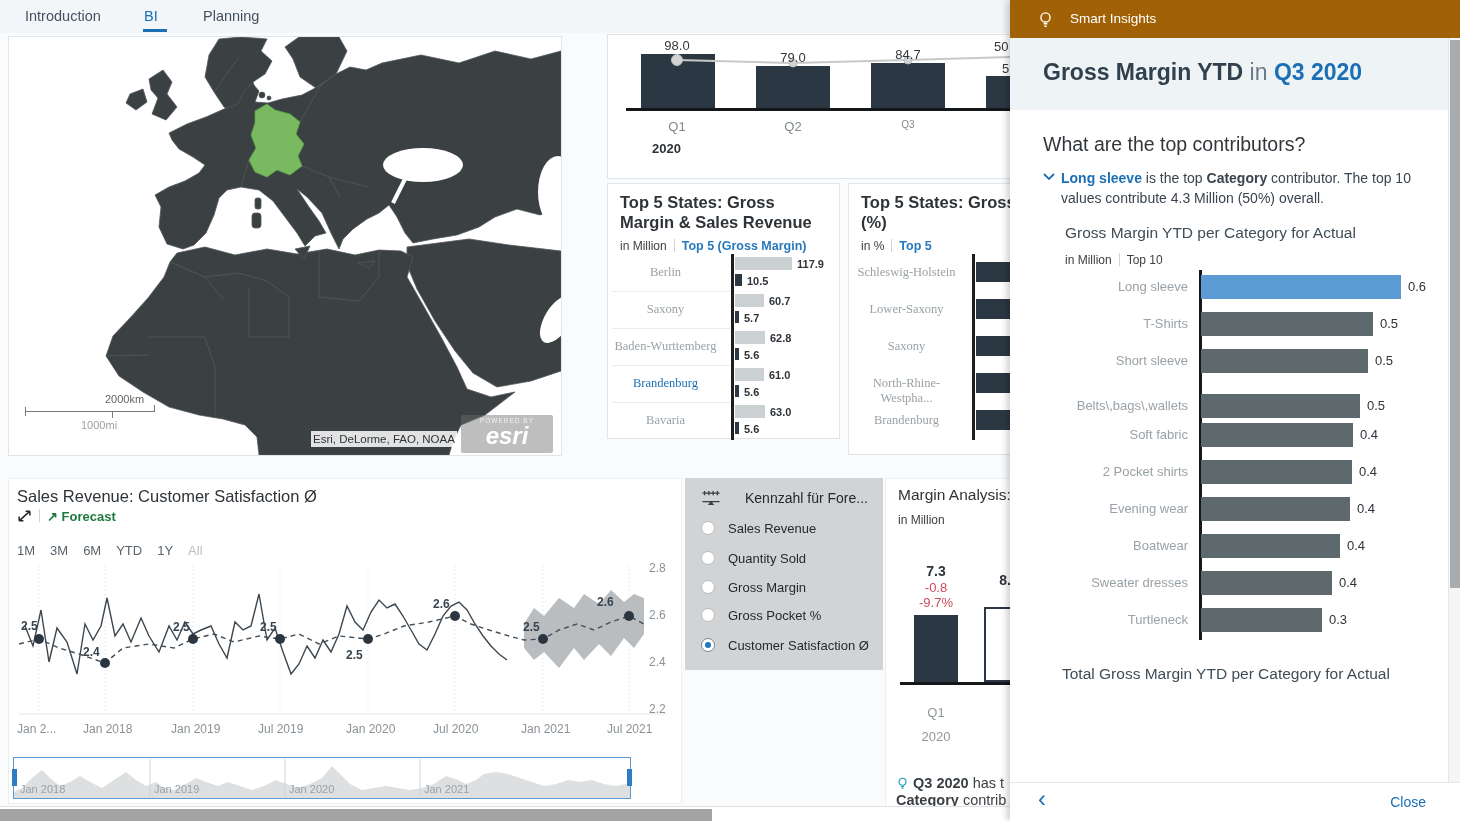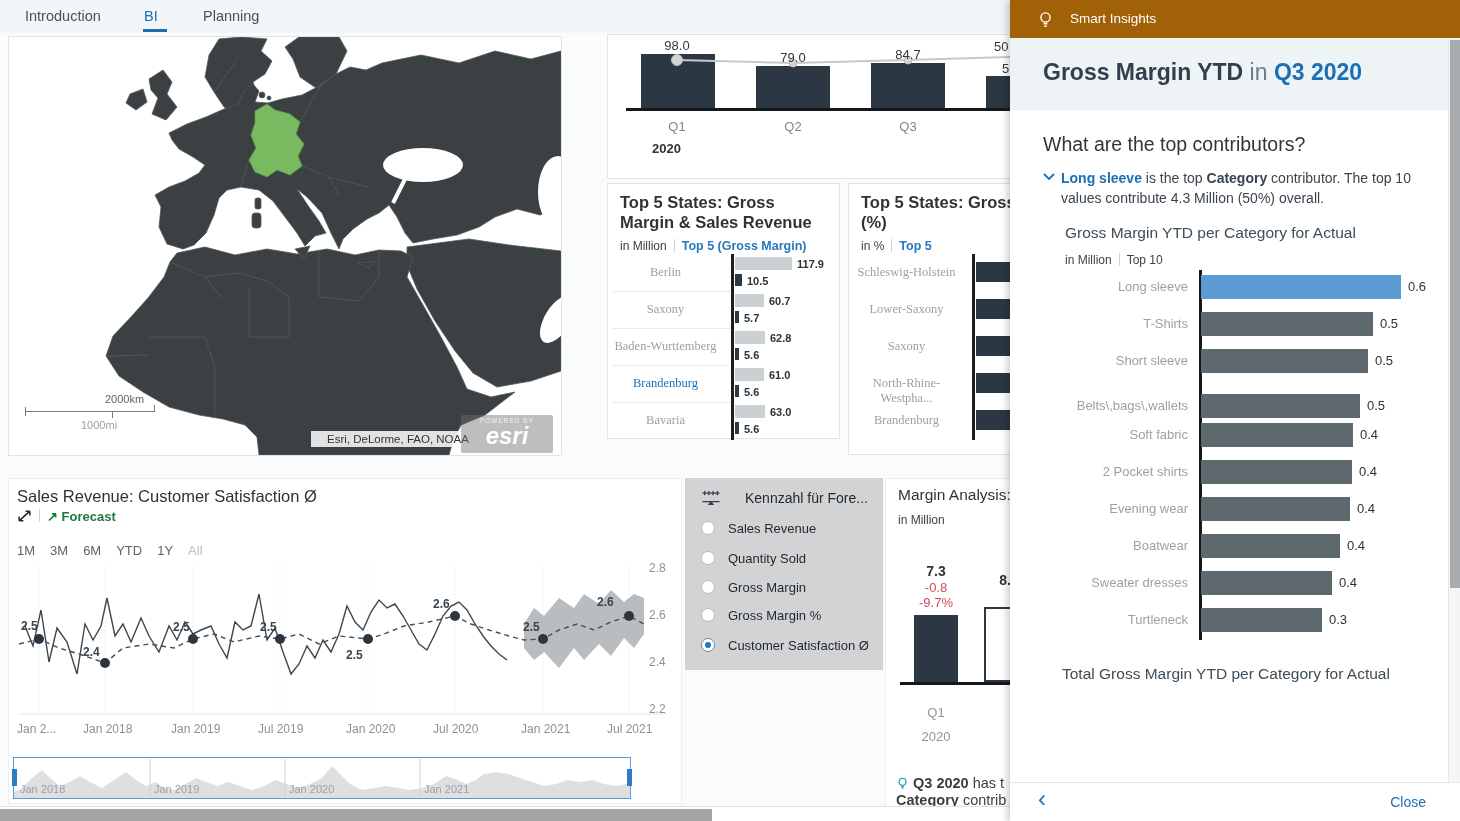--- a/index.html
+++ b/index.html
@@ -94,21 +94,21 @@
     <path fill="#79b95f" stroke="#5ba344" stroke-width="0.8" d="M246,74 L258,67 L266,73 L281,77 L291,85 L287,97 L295,107 L289,119 L293,129 L281,138 L268,133 L258,140 L246,135 L240,123 L247,111 L242,98 L246,86 Z"></path>
   </svg>
   
   <div class="abs" style="left:16px;top:374px;width:130px;height:1px;background:#7a7a7a"></div>
   <div class="abs" style="left:16px;top:370px;width:1px;height:9px;background:#7a7a7a"></div>
   <div class="abs" style="left:145px;top:368px;width:1px;height:7px;background:#7a7a7a"></div>
   <div class="abs" style="left:103px;top:374px;width:1px;height:7px;background:#7a7a7a"></div>
   <span class="abs" style="left:96px;top:356px;font-size:11px;color:#5f6468">2000km</span>
   <span class="abs" style="left:72px;top:382px;font-size:11px;color:#9aa0a4">1000mi</span>
   
-  <div class="abs" style="left:302px;top:394px;padding:2px 16px;background:rgba(255,255,255,.85);font-size:11.5px;color:#333">Esri, DeLorme, FAO, NOAA</div>
+  <div class="abs" style="left:302px;top:394px;padding:2px 2px;background:rgba(255,255,255,.85);font-size:11.5px;color:#333">Esri, DeLorme, FAO, NOAA</div>
   <div class="abs" style="left:452px;top:378px;width:92px;height:38px;background:rgba(110,110,110,.45);border-radius:2px;text-align:center;">
     <div style="font-size:6.5px;color:#f2f2f2;letter-spacing:1px;margin-top:2px;">POWERED BY</div>
     <div style="font-size:24px;line-height:23px;color:#ffffff;font-weight:bold;font-style:italic;">esri</div>
   </div>
 </div>
 
 <div class="w" style="left:607px;top:34px;width:440px;height:145px;">
   <div class="bar" style="left:33px;top:19px;width:74px;height:55px;background:#2b3743"></div>
   <div class="bar" style="left:148px;top:31px;width:74px;height:43px;background:#2b3743"></div>
   <div class="bar" style="left:263px;top:28px;width:74px;height:46px;background:#2b3743"></div>
@@ -120,21 +120,21 @@
     <circle cx="300" cy="25" r="4" fill="#d4d4d4" stroke="#bdbdbd"></circle>
   </svg>
   <span class="abs" style="left:48px;top:3px;width:42px;text-align:center;font-size:13px;color:#33383d">98.0</span>
   <span class="abs" style="left:164px;top:15px;width:42px;text-align:center;font-size:13px;color:#33383d">79.0</span>
   <span class="abs" style="left:279px;top:12px;width:42px;text-align:center;font-size:13px;color:#33383d">84.7</span>
   <span class="abs" style="left:386px;top:4px;font-size:13px;color:#33383d">50</span>
   <span class="abs" style="left:394px;top:26px;font-size:13px;color:#33383d">5</span>
   <div class="abs" style="left:18px;top:73px;width:420px;height:3px;background:#15181b"></div>
   <span class="abs" style="left:48px;top:84px;width:42px;text-align:center;font-size:13px;color:#80888d">Q1</span>
   <span class="abs" style="left:164px;top:84px;width:42px;text-align:center;font-size:13px;color:#80888d">Q2</span>
-  <span class="abs" style="left:279px;top:84px;width:42px;text-align:center;font-size:13px;color:#80888d">Q3</span>
+  <span class="abs" style="left:279px;top:84px;width:42px;text-align:center;font-size:10px;color:#80888d">Q3</span>
   <span class="abs" style="left:44px;top:106px;font-size:13px;font-weight:bold;color:#2e3338">2020</span>
 </div>
 
 <div class="w" style="left:607px;top:183px;width:233px;height:256px;">
   <div class="t-title abs" style="left:12px;top:8px;width:212px;">Top 5 States: Gross Margin &amp; Sales Revenue</div>
   <div class="abs" style="left:12px;top:52px;white-space:nowrap;">
     <span class="t-unit">in Million</span><span class="vdiv"></span><span class="t-filter">Top 5 (Gross Margin)</span>
   </div>
   <div class="abs" style="left:0;top:70px;width:233px;height:186px;">
     <div class="abs" style="left:123px;top:0;width:3px;height:186px;background:#1c1f22"></div>
@@ -315,21 +315,21 @@
   <div class="kz-item" style="top:70px">
       <span class="radio"></span>
       <span class="kz-lab">Quantity Sold</span>
     </div>
   <div class="kz-item" style="top:99px">
       <span class="radio"></span>
       <span class="kz-lab">Gross Margin</span>
     </div>
   <div class="kz-item" style="top:127px">
       <span class="radio"></span>
-      <span class="kz-lab">Gross Margin %</span>
+      <span class="kz-lab">Gross Pocket %</span>
     </div>
   <div class="kz-item" style="top:157px">
       <span class="radio sel"></span>
       <span class="kz-lab">Customer Satisfaction Ø</span>
     </div>
 </div>
 
 <div class="w" style="left:885px;top:478px;width:200px;height:330px;border-color:#eceef0;">
   <div class="abs" style="left:12px;top:7px;width:113px;overflow:hidden;white-space:nowrap;font-size:15.5px;color:#2e3338;">Margin Analysis:</div>
   <div class="t-unit abs" style="left:12px;top:34px;">in Million</div>

